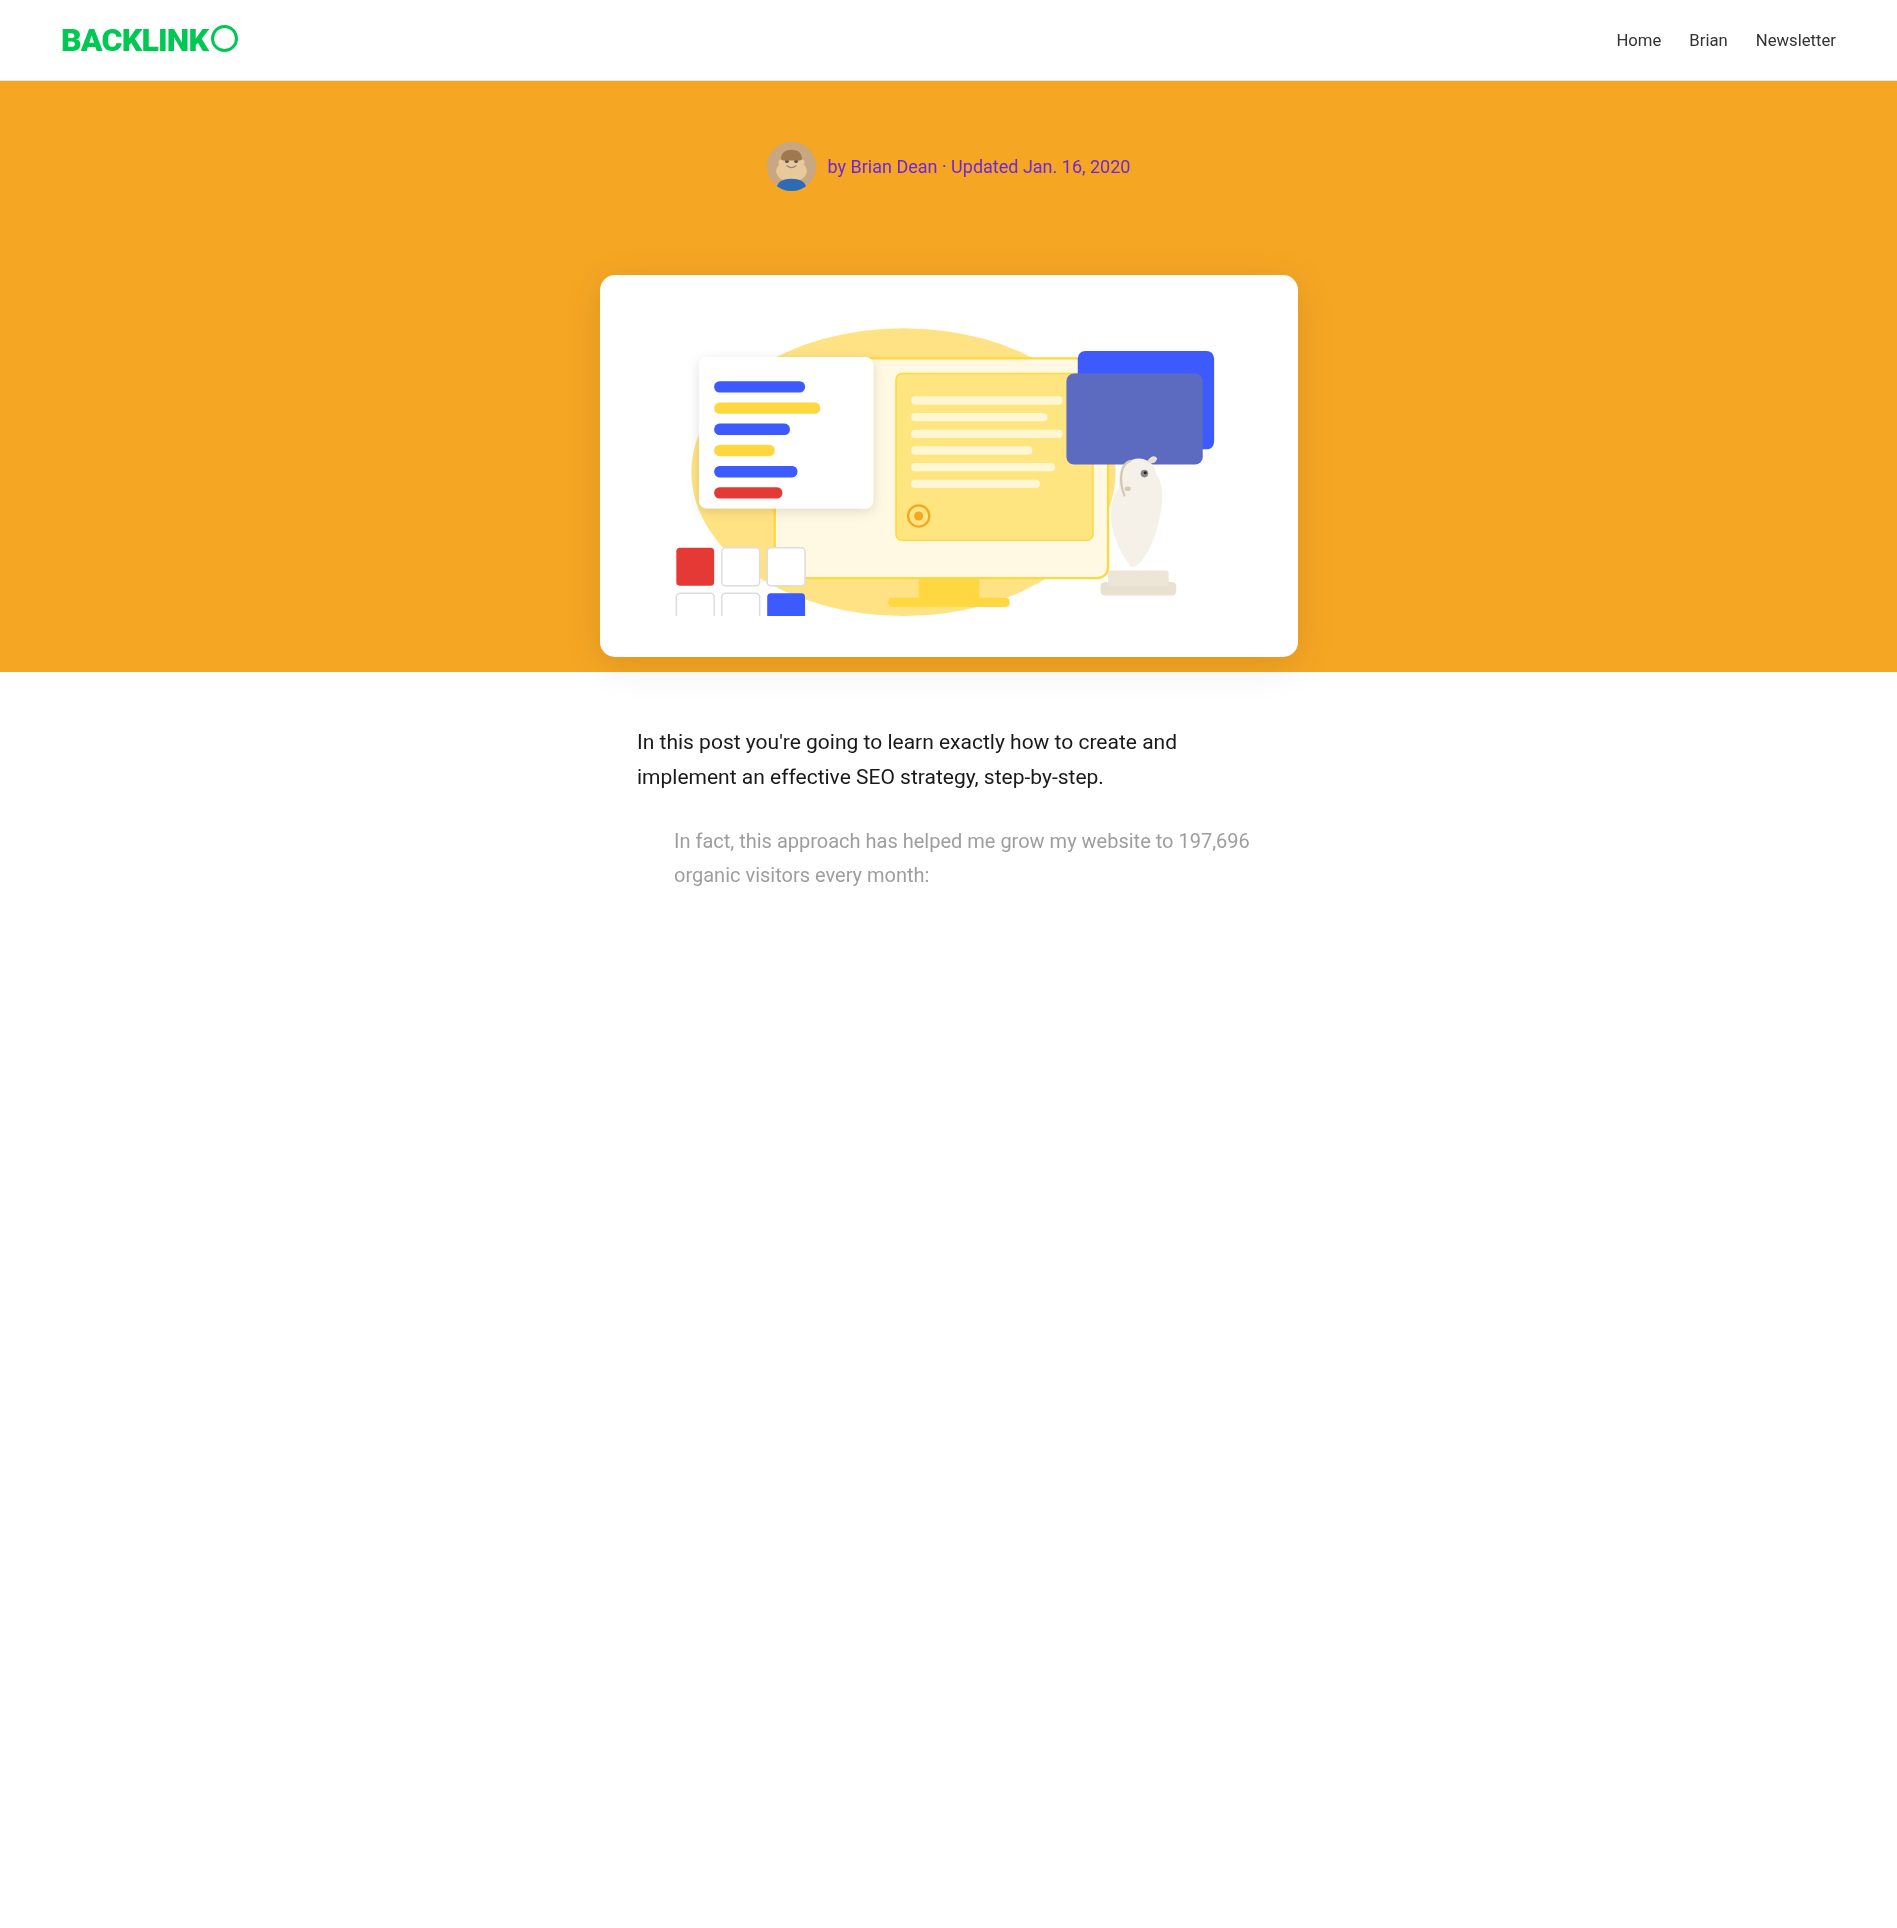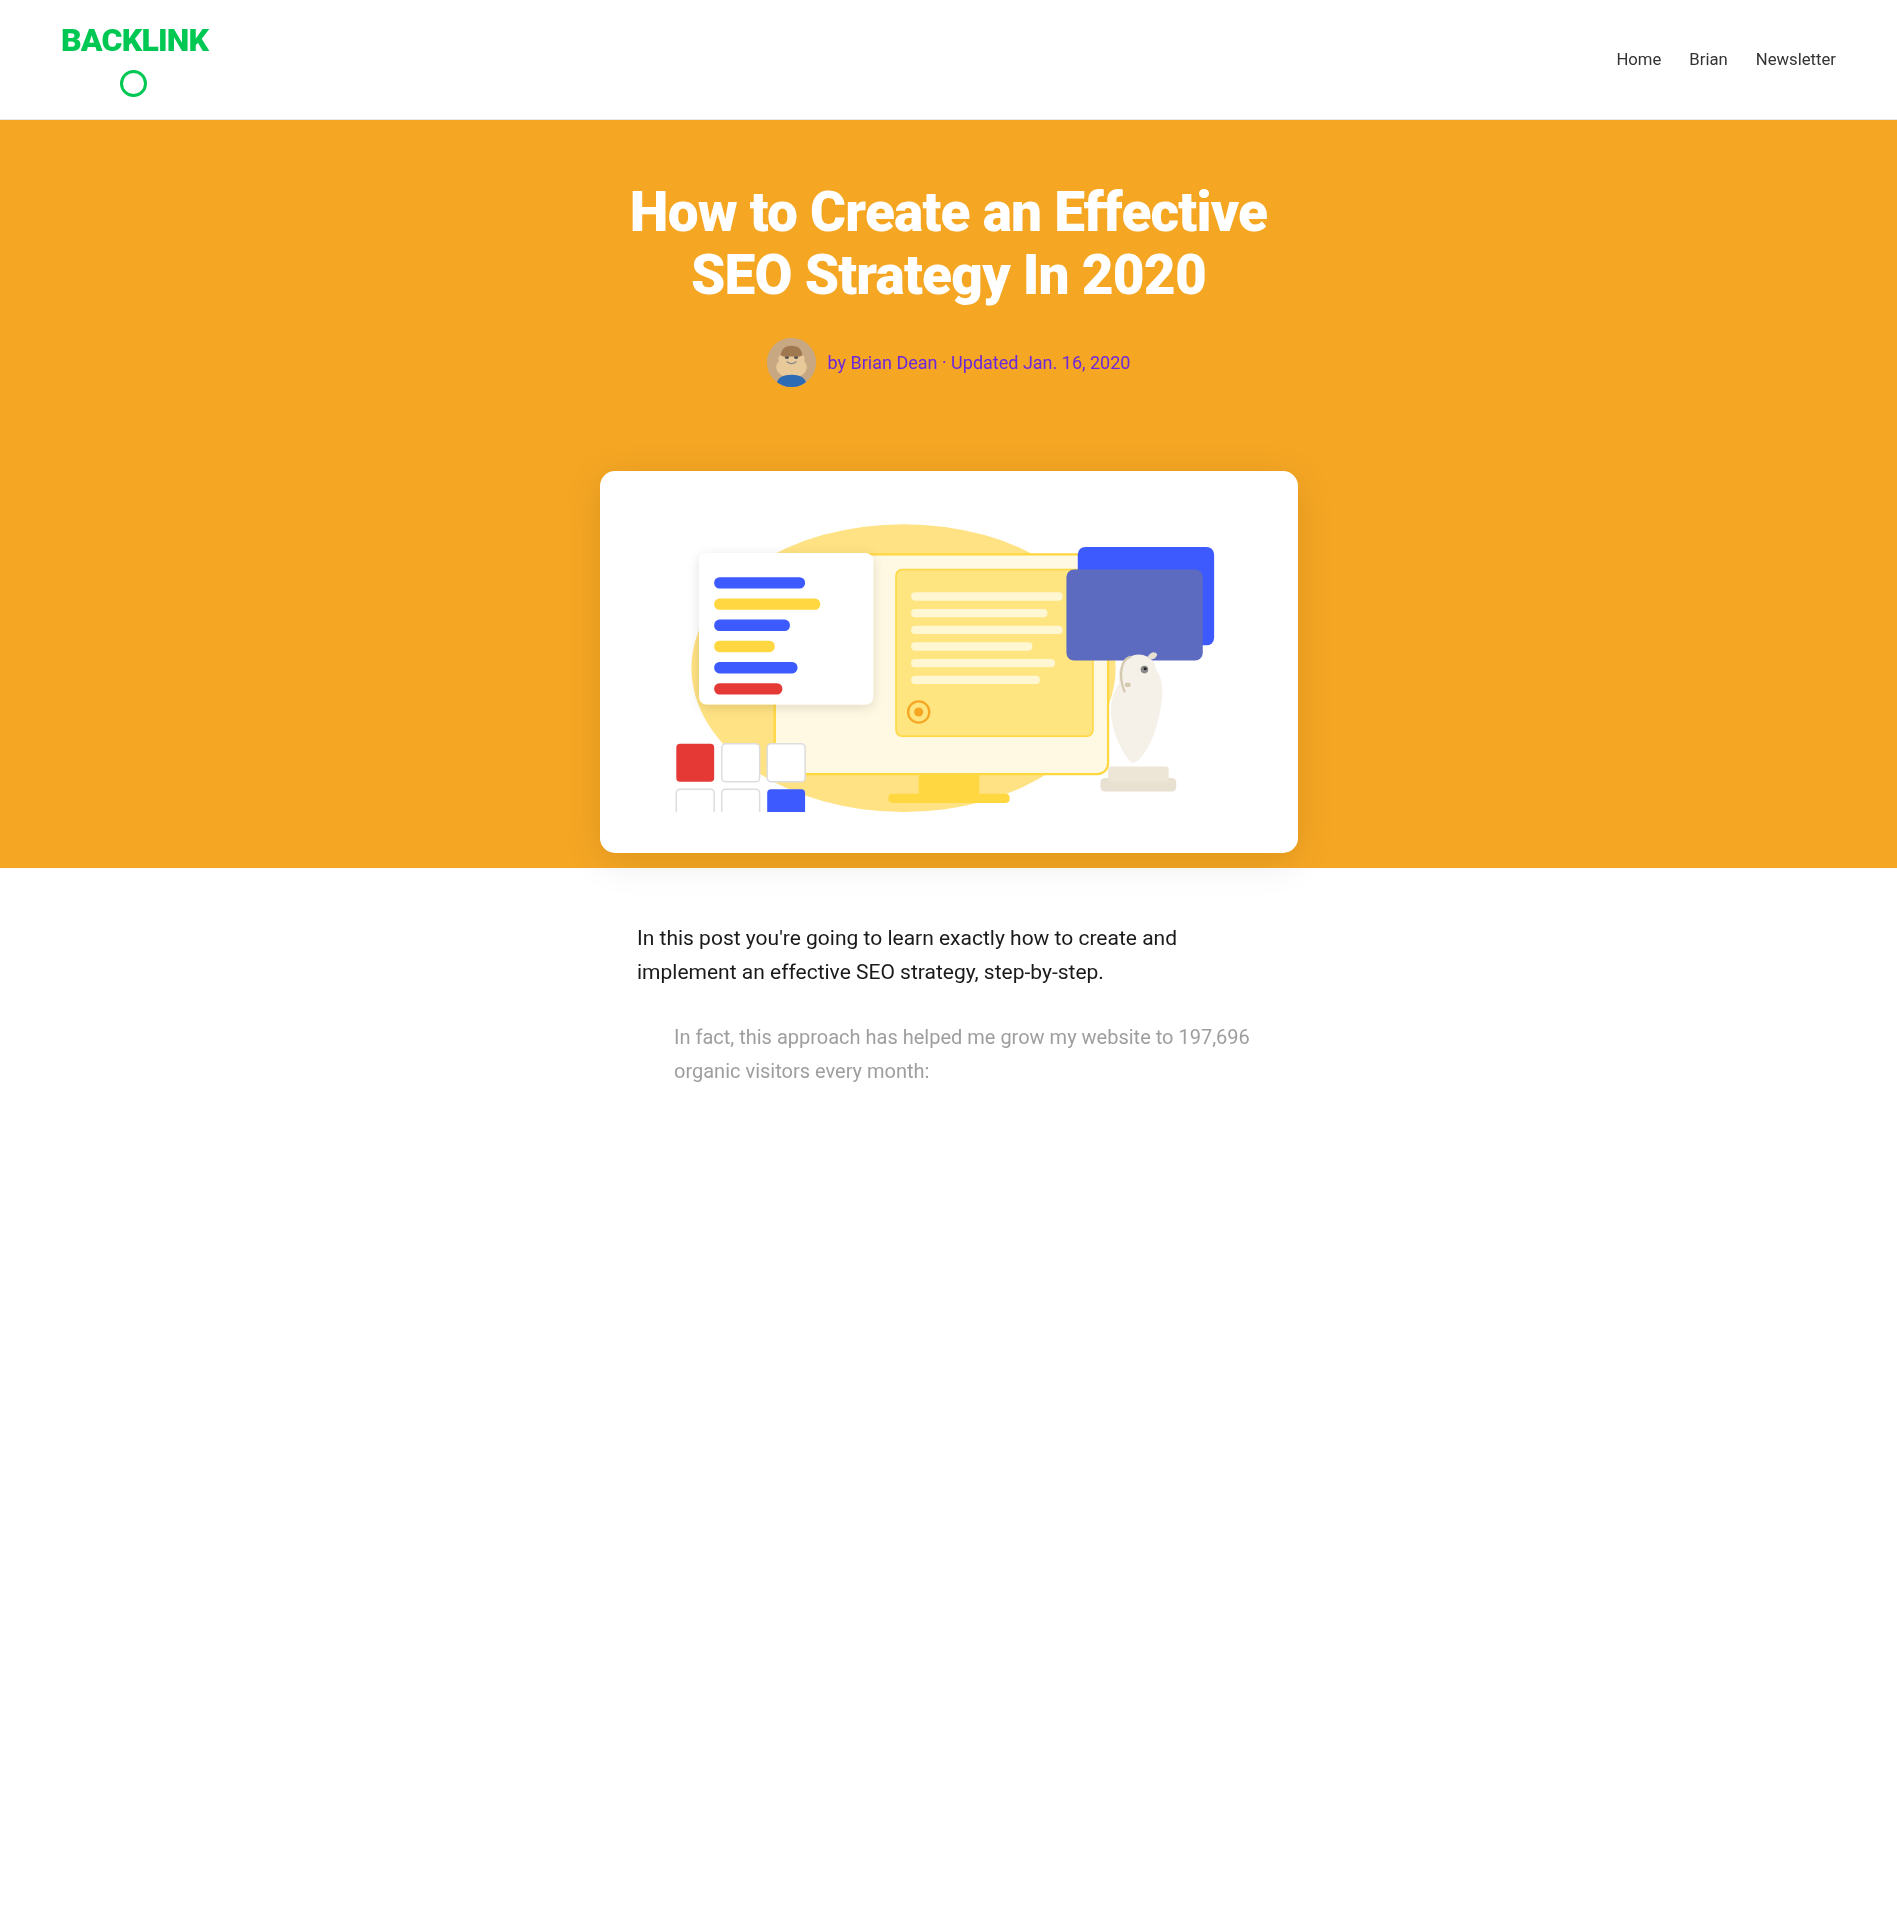--- a/index.html
+++ b/index.html
@@ -20,22 +20,21 @@
       align-items: center;
       justify-content: space-between;
       padding: 21px 61px;
       border-bottom: 0.8px solid #e8e8e8;
       background: #fff;
     }
 
     .logo {
       display: flex;
       align-items: center;
-      gap: 12px;
-      flex-direction: column;
+      gap: 4px;
     }
 
     .logo-text {
       font-size: 32px;
       font-weight: 900;
       color: #00c853;
       letter-spacing: -0.8px;
       font-family: -apple-system, BlinkMacSystemFont, 'Segoe UI', Roboto, sans-serif;
     }
 
@@ -166,21 +165,20 @@
   </div>
   <nav class="nav">
     <a class="nav-link" href="#">Home</a>
     <a class="nav-link" href="#">Brian</a>
     <a class="nav-link" href="#">Newsletter</a>
   </nav>
 </header>
 
 <section class="hero-section">
   <div class="hero-content">
-    <h1 class="hero-title">How to Create an Effective SEO Strategy In 2020</h1>
 
     <div class="author-line">
 
       <div class="author-avatar">
         <svg viewBox="0 0 64 64" xmlns="http://www.w3.org/2000/svg">
           <circle cx="32" cy="32" r="32" fill="#c8a882"></circle>
           <ellipse cx="32" cy="38" rx="20" ry="14" fill="#e8c99a"></ellipse>
           <circle cx="32" cy="26" r="14" fill="#e8c99a"></circle>
 
           <circle cx="26" cy="25" r="2.5" fill="#555"></circle>

